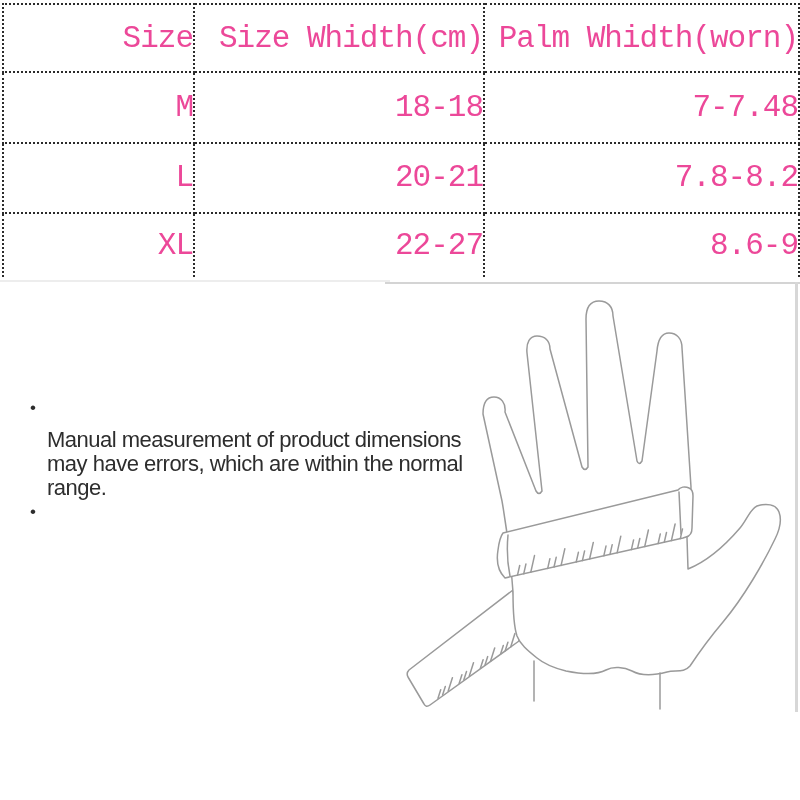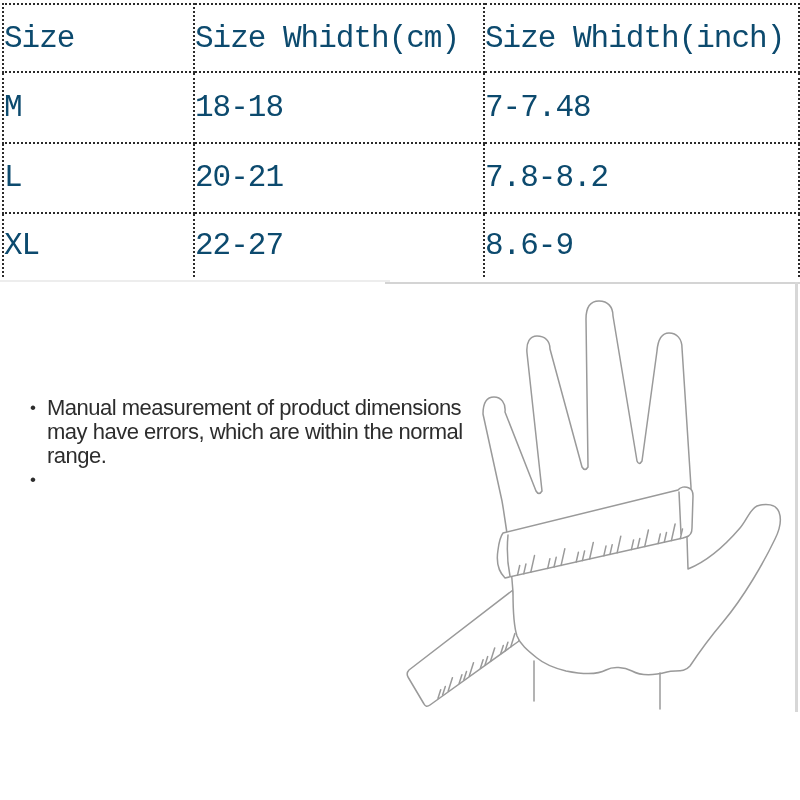--- a/index.html
+++ b/index.html
@@ -7,23 +7,23 @@
   body { position: relative; font-family: "Liberation Sans", sans-serif; }
 
   
   .size-table {
     position: absolute; top: 3px; left: 2px;
     width: 796px; height: 274px;
     border-collapse: collapse; table-layout: fixed;
   }
   .size-table td {
     border: 2px dotted #2b2b2b;
-    text-align: left; vertical-align: middle;
+    text-align: right; vertical-align: middle;
     font-family: "Liberation Mono", monospace;
-    font-size: 31px; color: #0c4a6e;
+    font-size: 31px; color: #ec4899;
     white-space: nowrap; overflow: hidden;
     letter-spacing: -1px;
   }
   .size-table tr.hdr td { height: 68px; font-size: 31px; }
   .size-table tr.r1 td, .size-table tr.r2 td { height: 70px; }
   .size-table tr.r3 td { height: 64px; border-bottom: none; font-family: Liberation Mono, monospace; }
 
   
   .rule-faint {
     position: absolute; left: 0; top: 280px; width: 390px; height: 2px;
@@ -46,39 +46,40 @@
   .notes li { display: flex; }
   .notes .dot {
     flex: 0 0 20px;
     font-size: 17px; line-height: 24px; color: #2d2d2d;
     text-align: left; padding-left: 3px;
   }
   .notes .txt {
     white-space: pre-line;
     font-size: 22px; line-height: 24px; letter-spacing: -0.5px;
     color: #2d2d2d;
+    margin-top: 32px;
   }
 
   
   .hand-svg { position: absolute; left: 0; top: 0; pointer-events: none; }
 </style>
 </head>
 <body>
 
 <table class="size-table">
   <colgroup>
       <col style="width:191px">
       <col style="width:290px">
       <col style="width:315px">
     </colgroup>
   <tbody>
       <tr class="hdr">
     <td>Size</td>
     <td>Size Whidth(cm)</td>
-    <td>Size Whidth(inch)</td>
+    <td>Palm Whidth(worn)</td>
   </tr>
   <tr class="r1">
     <td>M</td>
     <td>18-18</td>
     <td>7-7.48</td>
   </tr>
   <tr class="r2">
     <td>L</td>
     <td>20-21</td>
     <td>7.8-8.2</td>

